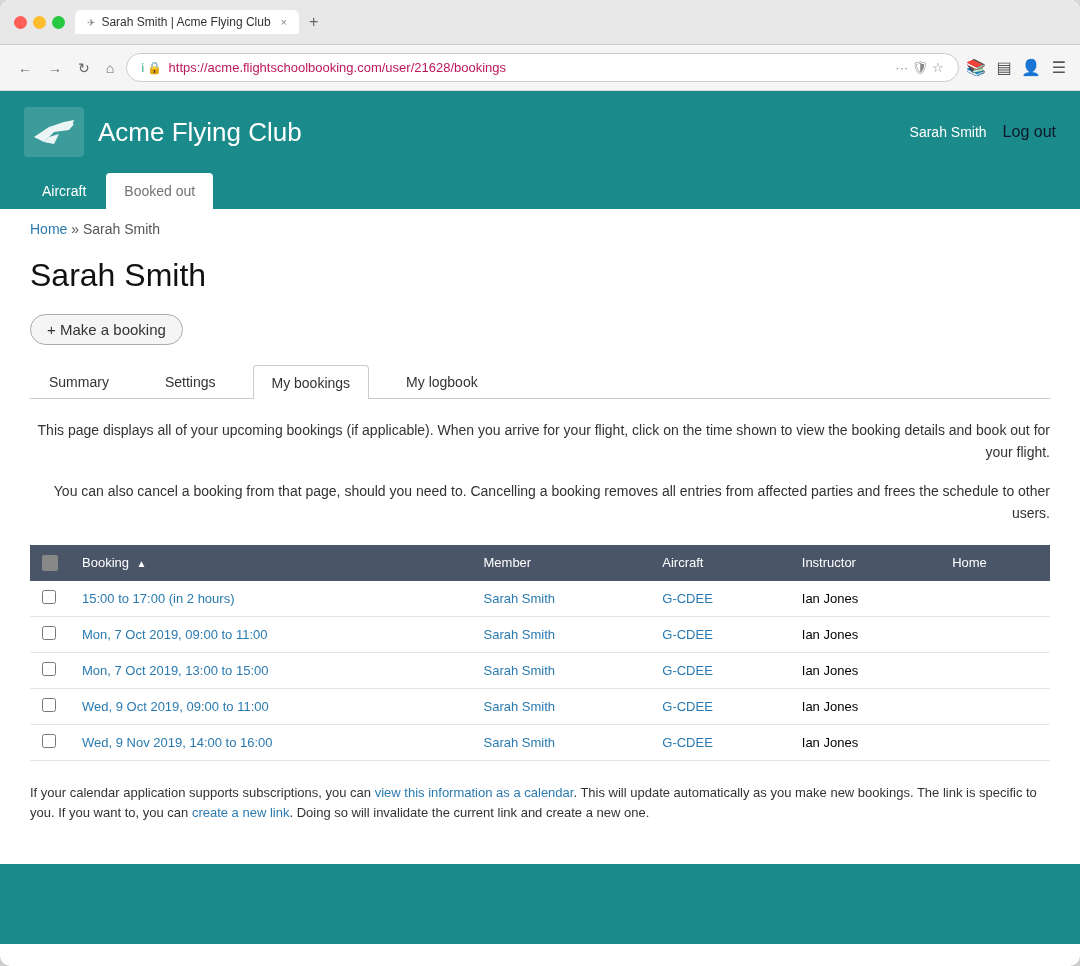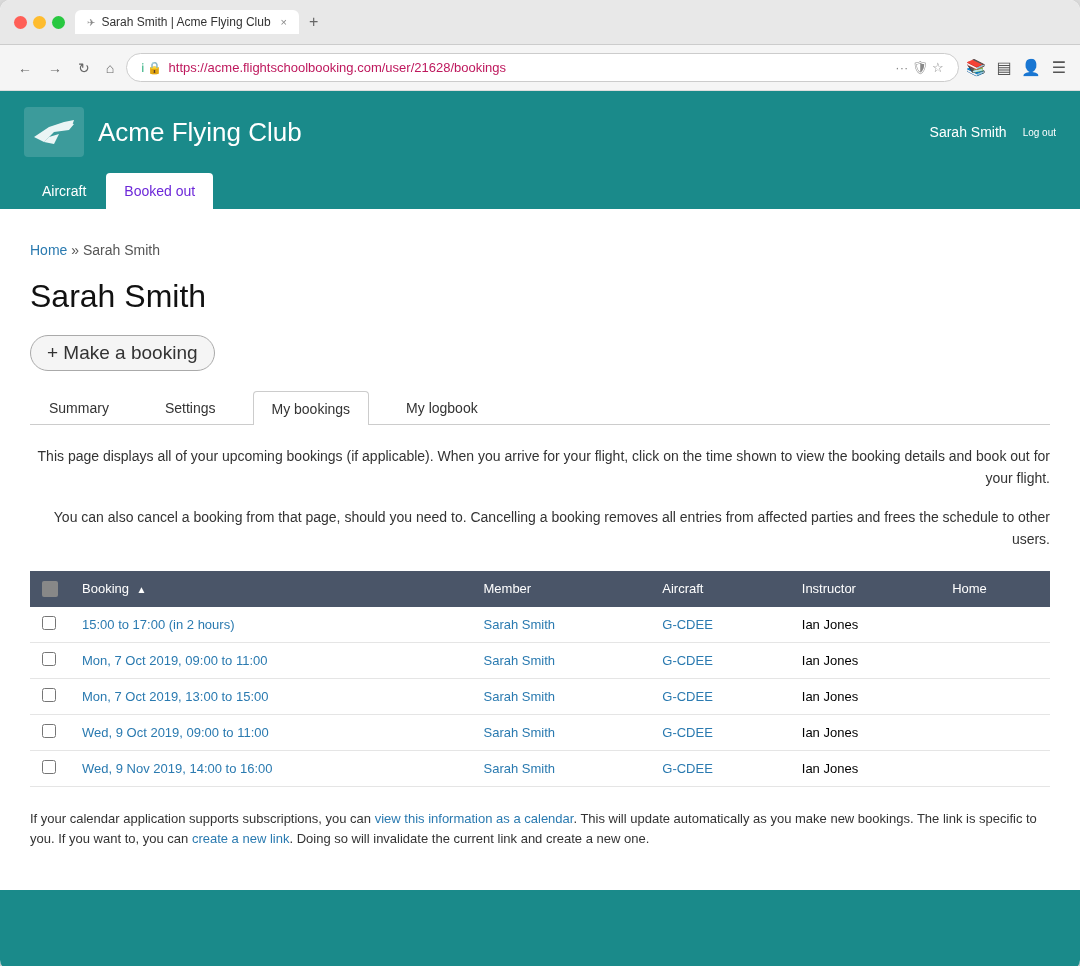--- a/index.html
+++ b/index.html
@@ -29,35 +29,35 @@
     .url-actions { display: flex; gap: 8px; color: #888; font-size: 13px; }
     .browser-extras { display: flex; gap: 10px; align-items: center; color: #555; font-size: 16px; }
 
     
     .site-header { background: #1a8a8a; padding: 16px 24px; display: flex; justify-content: space-between; }
     .site-logo { display: flex; align-items: center; gap: 14px; }
     .logo-img { width: 60px; height: 50px; background: rgba(255,255,255,0.15); border-radius: 4px; display: flex; align-items: center; justify-content: center; }
     .site-title { color: #fff; font-size: 26px; font-weight: 400; }
     .header-nav { display: flex; align-items: center; gap: 16px; }
     .header-username { color: #fff; font-size: 14px; }
-    .header-logout { color: #ffffff; font-size: 10px; background: none; border: none; cursor: pointer; text-decoration: none; }
+    .header-logout { color: #0f172a; font-size: 16px; background: none; border: none; cursor: pointer; text-decoration: none; }
 
     
     .nav-tabs { background: #1a8a8a; padding: 0 24px; display: flex; gap: 2px; }
     .nav-tab { padding: 10px 18px; font-size: 14px; cursor: pointer; border-radius: 4px 4px 0 0; color: #fff; background: none; border: none; }
-    .nav-tab.active { background: #fff; color: #6d28d9; }
-
-    
-    .main-content { background: #fff; padding: 33px 30px 40px; min-height: 600px; }
+    .nav-tab.active { background: #fff; color: #737373; }
+
+    
+    .main-content { background: #fff; padding: 12px 30px 40px; min-height: 600px; }
     .breadcrumb { font-size: 14px; color: #555; margin-bottom: 20px; }
     .breadcrumb a { color: #2a7ab0; text-decoration: none; }
 
     .page-title { font-size: 32px; font-weight: 400; color: #111; margin-bottom: 20px; }
 
-    .make-booking-btn { display: inline-flex; align-items: center; gap: 4px; padding: 6px 16px; border: 1px solid #aaa; border-radius: 20px; background: #f5f5f5; color: #333; font-size: 19px; cursor: pointer; margin-bottom: 20px; }
+    .make-booking-btn { display: inline-flex; align-items: center; gap: 4px; padding: 6px 16px; border: 1px solid #aaa; border-radius: 20px; background: #f5f5f5; color: #333; font-size: 15px; cursor: pointer; margin-bottom: 20px; }
 
     
     .page-tabs { display: flex; gap: 18px; border-bottom: 1px solid #ccc; margin-bottom: 20px; }
     .page-tab { padding: 8px 18px; font-size: 14px; cursor: pointer; background: none; border: 1px solid transparent; border-bottom: none; color: #333; border-radius: 4px 4px 0 0; }
     .page-tab.active { background: #fff; border-color: #ccc #ccc #fff; color: #333; margin-bottom: -1px; }
 
     
     .description { font-size: 14px; color: #333; line-height: 1.6; margin-bottom: 16px; text-align: right; }
 
     

